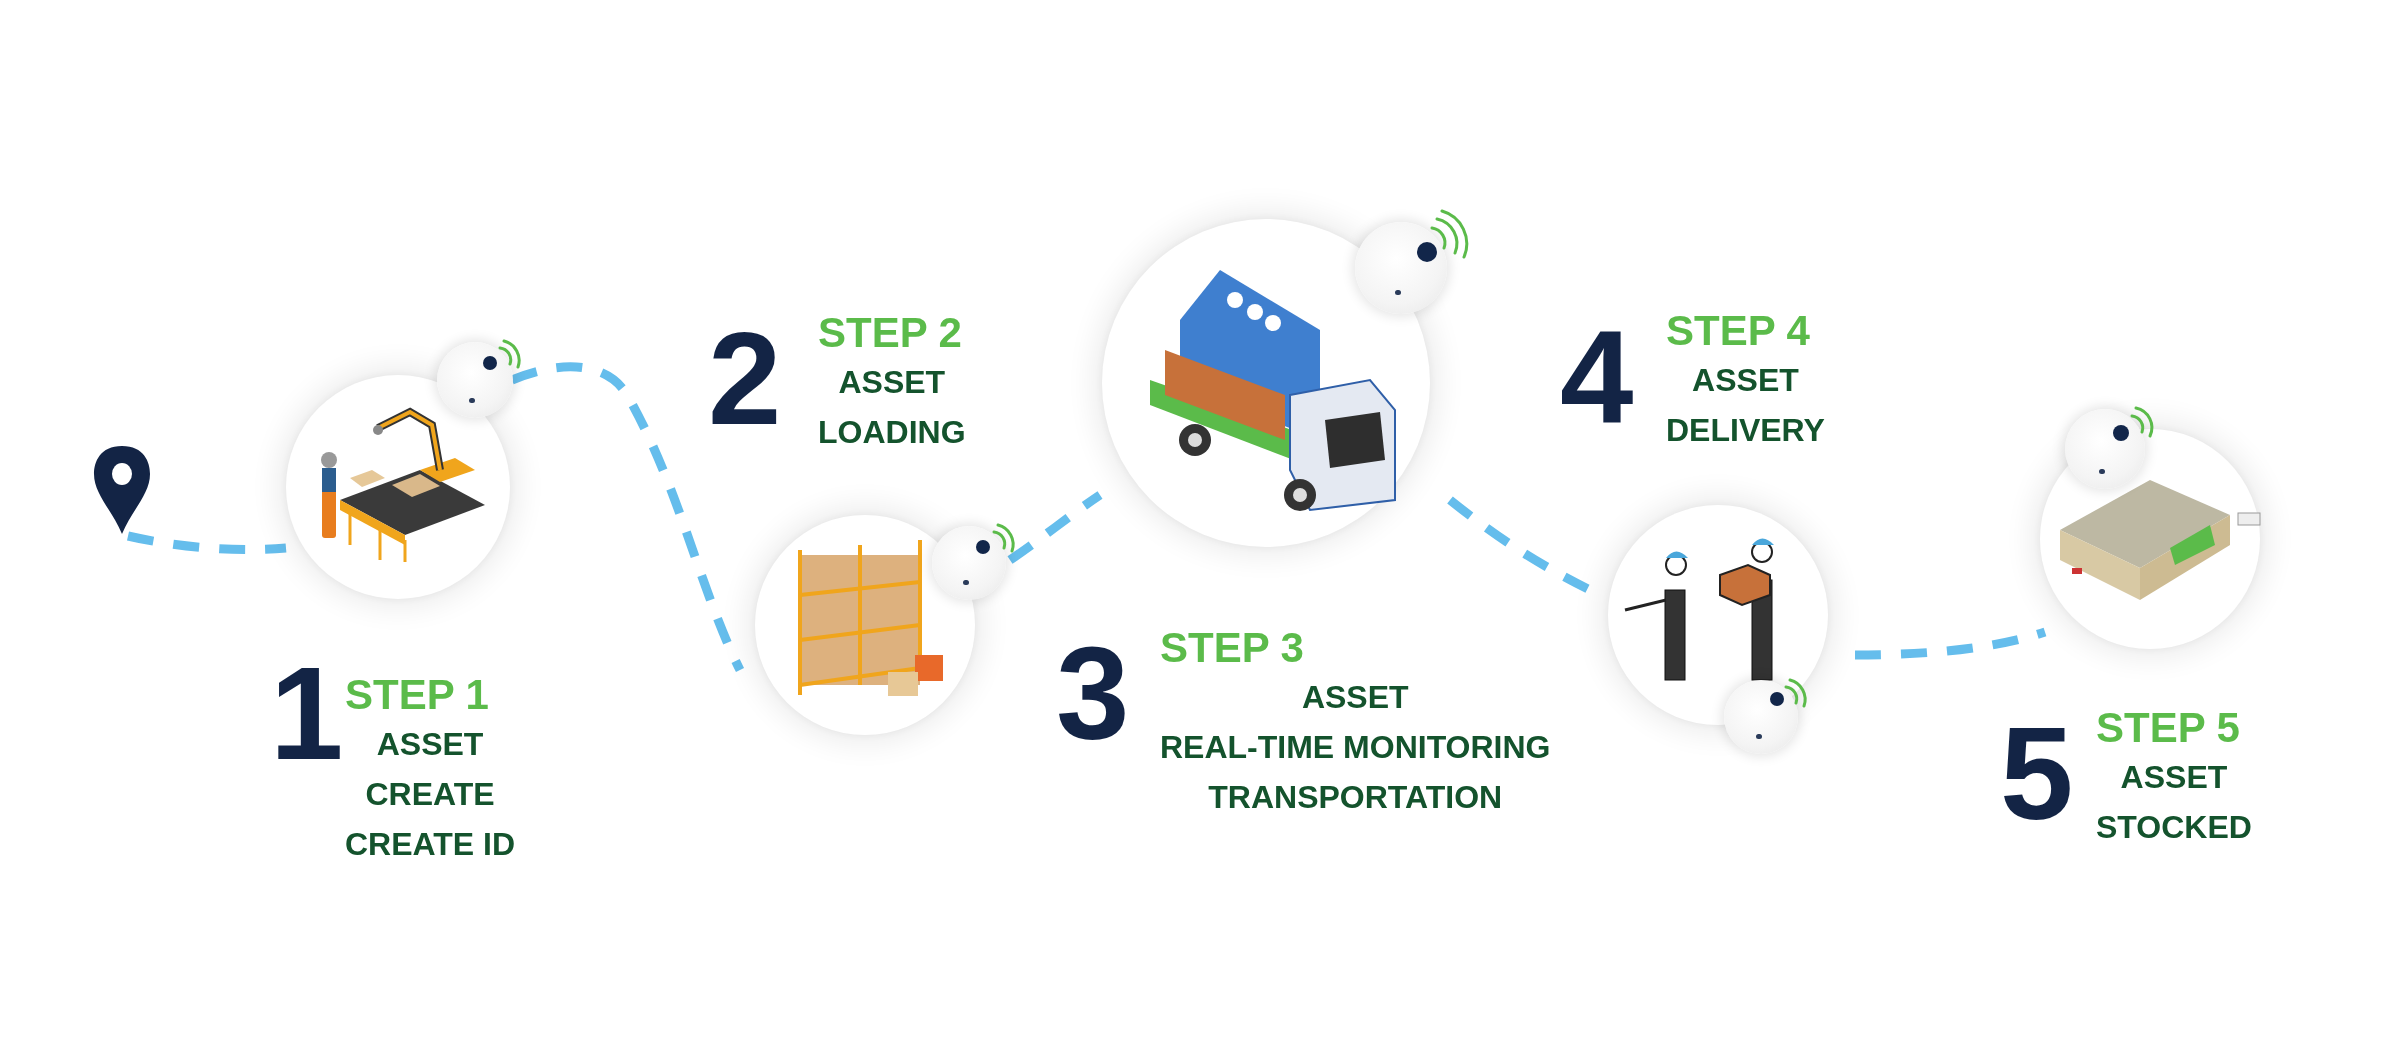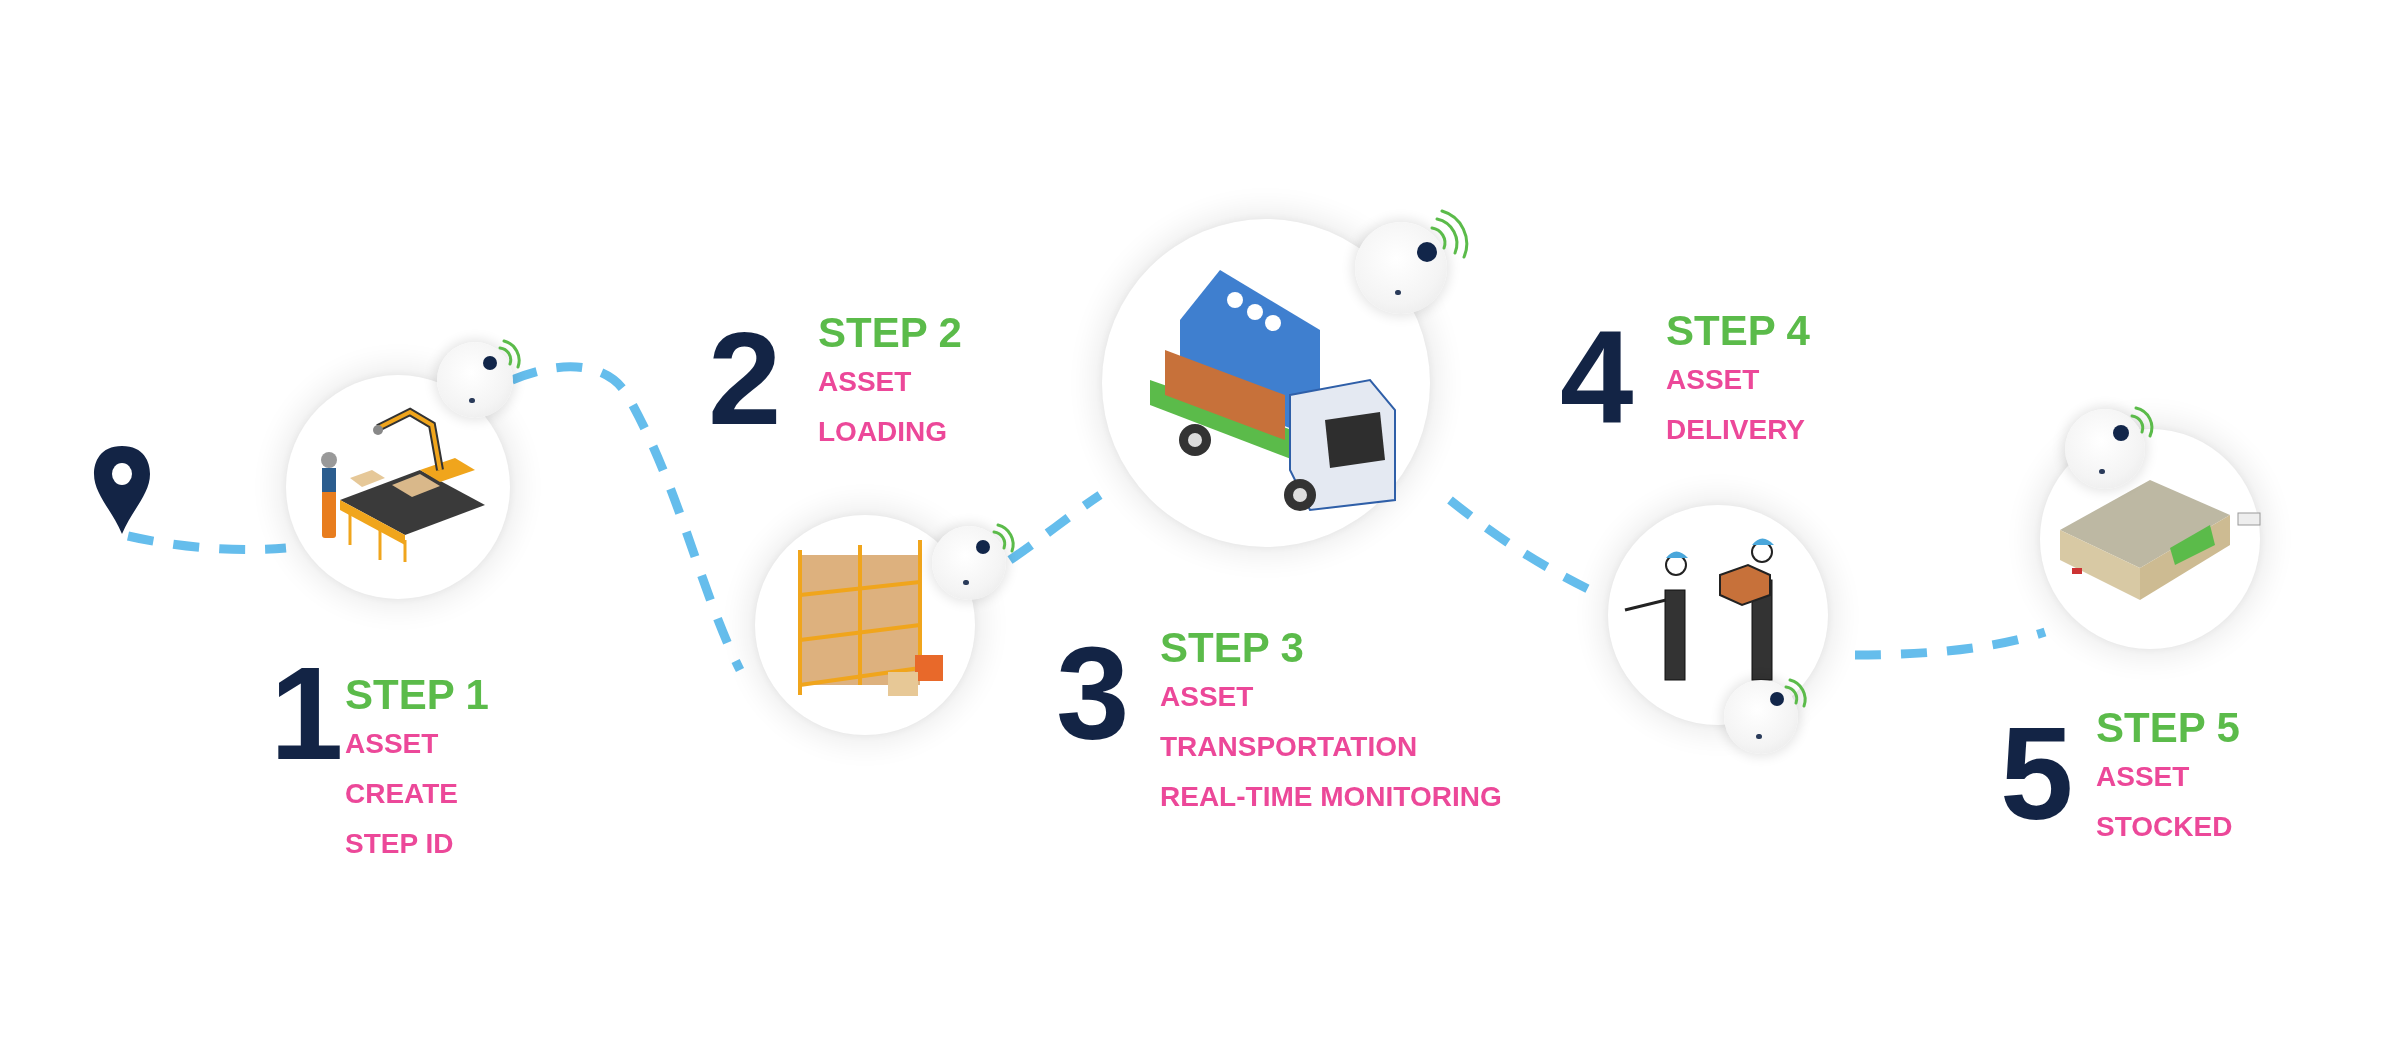--- a/index.html
+++ b/index.html
@@ -9,21 +9,21 @@
             box-shadow: 0 0 28px 10px rgba(0,0,0,0.07), 0 0 6px 2px rgba(0,0,0,0.04); }
   .sensor { position:absolute; border-radius:50%;
             background: radial-gradient(circle at 45% 40%, #ffffff 0%, #f4f4f4 60%, #e6e6e6 100%);
             box-shadow: 0 0 12px 3px rgba(0,0,0,0.10); }
   .sensor .badge { position:absolute; border-radius:50%; background:#12264a; }
   .sensor .dot { position:absolute; width:6px; height:5px; border-radius:3px; background:#2a3b5a; }
   .step { position:absolute; }
   .step .num { position:absolute; color:#132445; font-weight:bold; font-size:132px; line-height:1; letter-spacing:-4px; }
   .step .lbl { position:absolute; white-space:nowrap; }
   .step .lbl .k { color:#5bbb4a; font-weight:bold; font-size:42px; line-height:48px; display:block; }
-  .step .lbl .t { color:#ec4899; font-weight:bold; font-size:28px; line-height:50px; display:block; }
+  .step .lbl .t { color:#14532d; font-weight:bold; font-size:32px; line-height:50px; display:block;text-align:center; }
   svg { position:absolute; left:0; top:0; }
 </style>
 </head>
 <body>
 
 <div id="stage">
 
   <svg width="2400" height="1037">
     <g fill="none" stroke="#65bdec" stroke-width="9" stroke-dasharray="26 20">
       <path d="M128 536 C 180 548, 240 552, 286 548"></path>
@@ -160,40 +160,40 @@
         </g>
     </g>
   </svg>
 
   <div class="step" style="left:270px;top:640px;">
     <div class="num" style="left:0;top:8px;">1</div>
     <div class="lbl" style="left:75px;top:4px;margin-top:27px;">
       <span class="k">STEP 1</span>
       <span class="t">ASSET</span>
       <span class="t">CREATE</span>
-      <span class="t">STEP ID</span>
+      <span class="t">CREATE ID</span>
     </div>
   </div>
 
   <div class="step" style="left:708px;top:305px;">
     <div class="num" style="left:0;top:8px;">2</div>
     <div class="lbl" style="left:110px;top:4px;">
       <span class="k">STEP 2</span>
       <span class="t">ASSET</span>
       <span class="t">LOADING</span>
     </div>
   </div>
 
   <div class="step" style="left:1056px;top:620px;">
     <div class="num" style="left:0;top:8px;">3</div>
     <div class="lbl" style="left:104px;top:4px;">
       <span class="k">STEP 3</span>
       <span class="t">ASSET</span>
+      <span class="t">REAL-TIME MONITORING</span>
       <span class="t">TRANSPORTATION</span>
-      <span class="t">REAL-TIME MONITORING</span>
     </div>
   </div>
 
   <div class="step" style="left:1560px;top:303px;">
     <div class="num" style="left:0;top:8px;">4</div>
     <div class="lbl" style="left:106px;top:4px;">
       <span class="k">STEP 4</span>
       <span class="t">ASSET</span>
       <span class="t">DELIVERY</span>
     </div>

